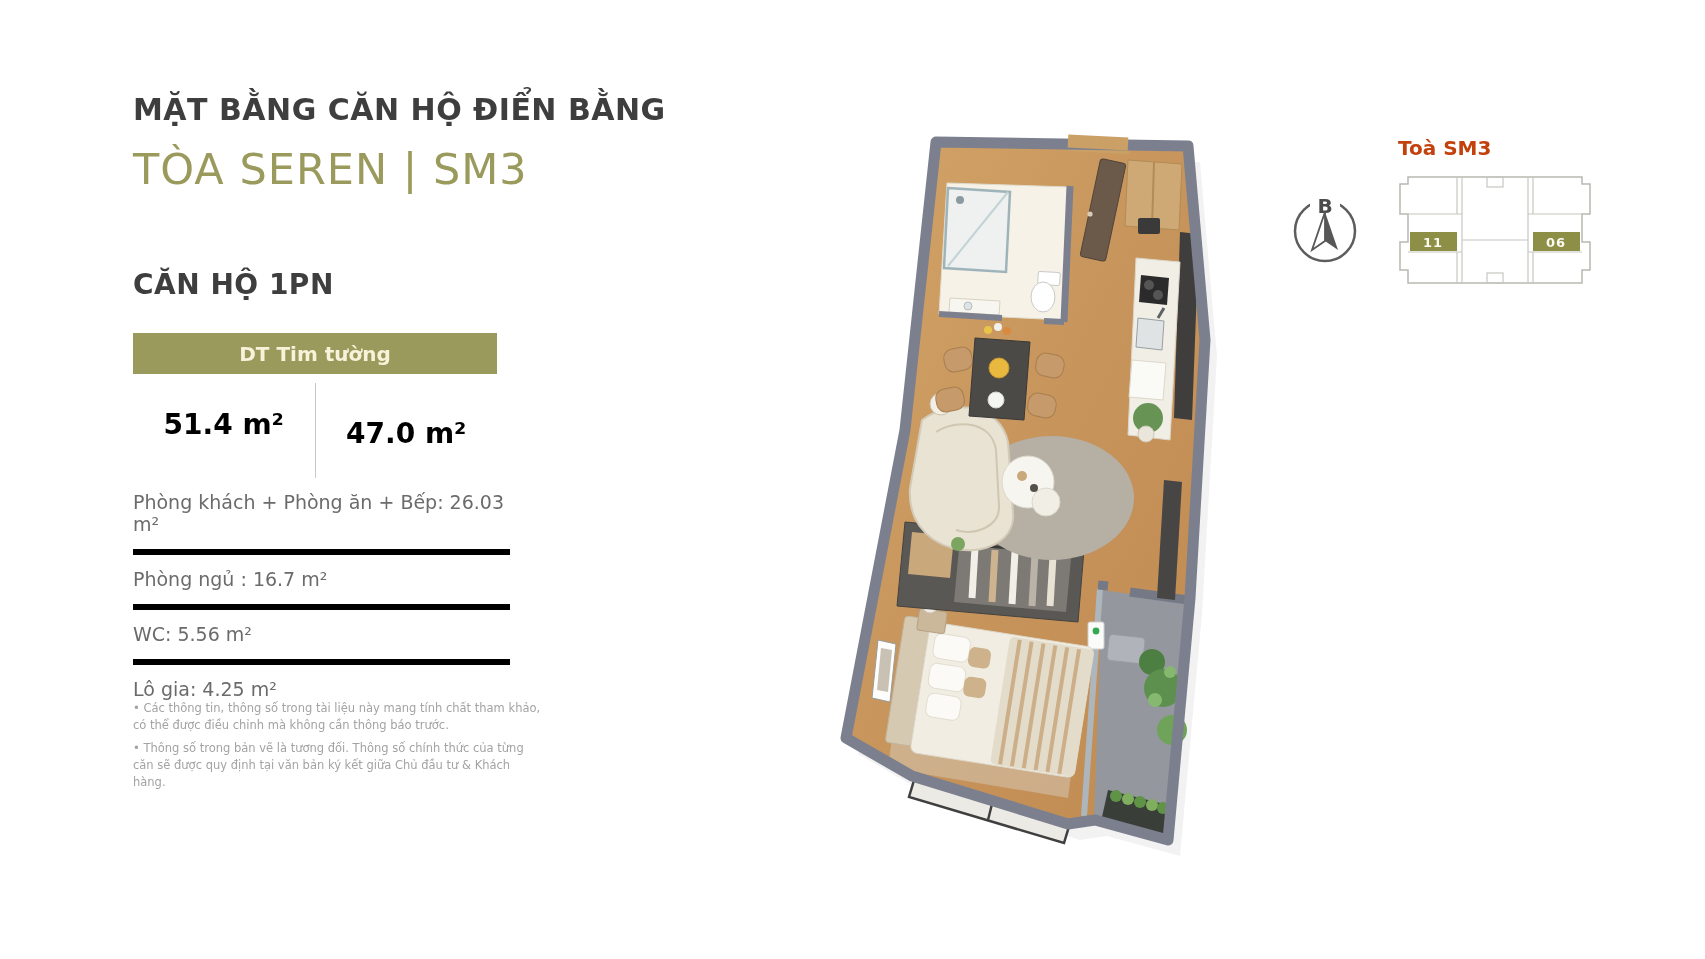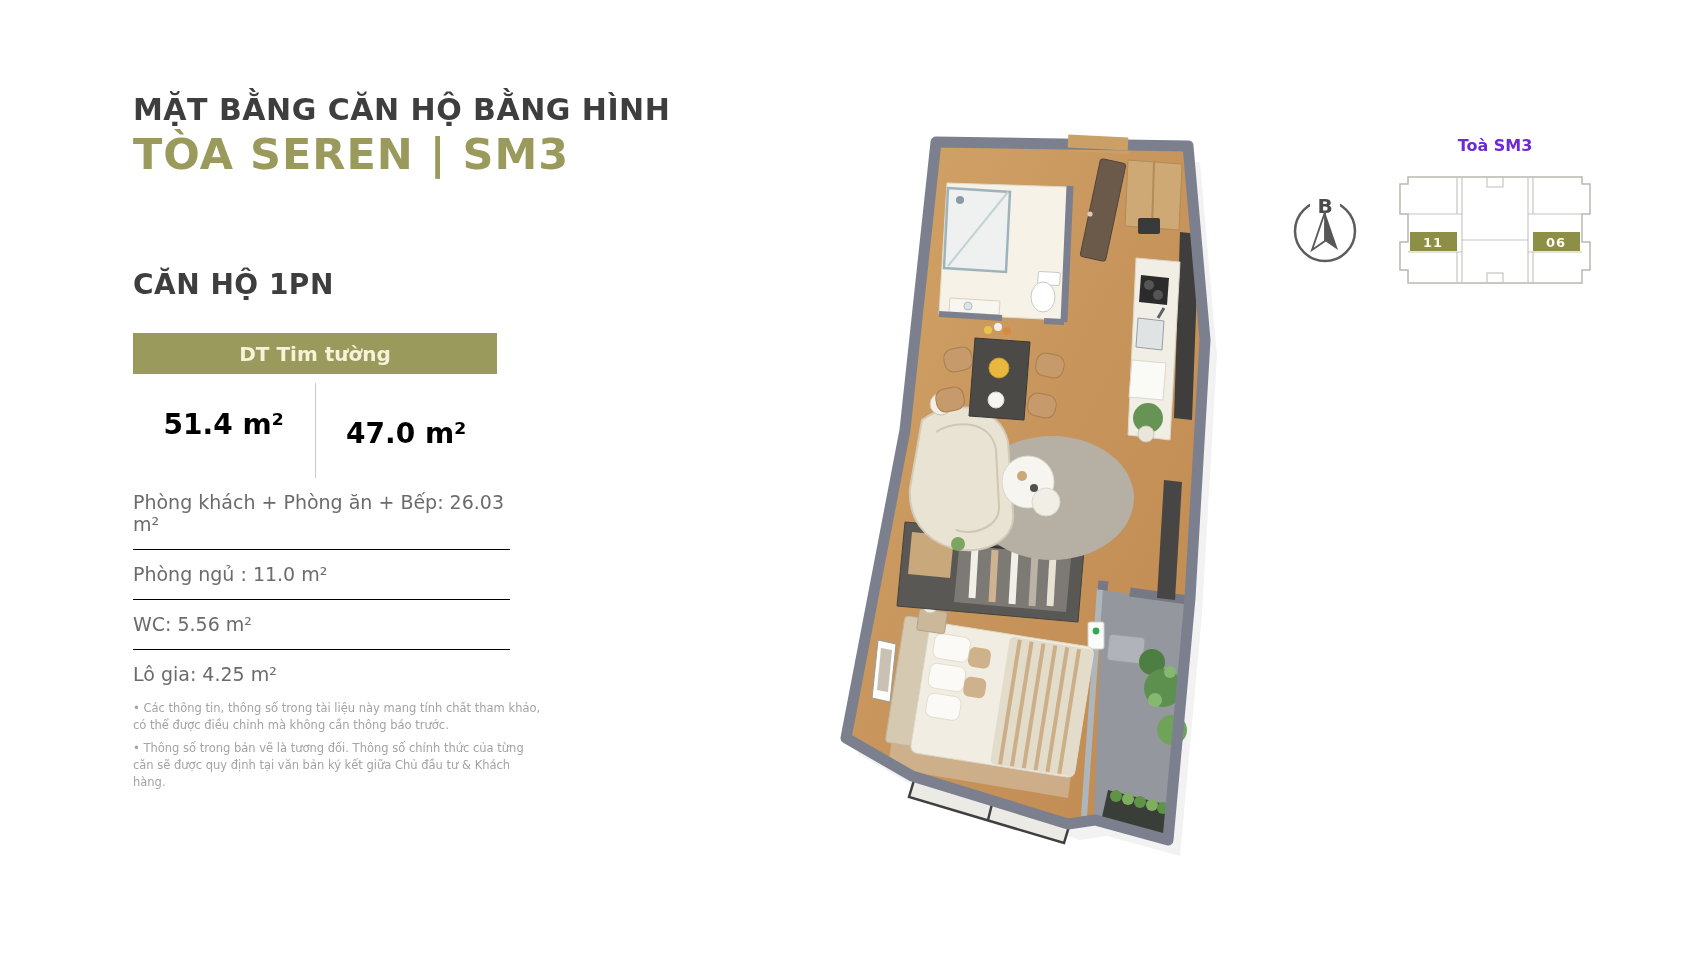--- a/index.html
+++ b/index.html
@@ -3,70 +3,70 @@
 <meta charset="utf-8">
 <style>
   html,body{margin:0;padding:0;}
   body{
     width:1705px;height:959px;position:relative;overflow:hidden;background:#ffffff;
     font-family:"DejaVu Sans","Liberation Sans",sans-serif;
   }
   .abs{position:absolute;}
   
   .title1{left:133px;top:92px;font-size:30px;font-weight:700;color:#3e3e3e;letter-spacing:.5px;}
-  .title2{left:133px;top:129px;font-size:43px;font-weight:700;color:#9a9a5c;letter-spacing:1px;}
+  .title2{left:133px;top:144px;font-size:43px;font-weight:400;color:#9a9a5c;letter-spacing:1px;}
   .type-heading{left:133px;top:268px;font-size:28px;font-weight:700;color:#3e3e3e;letter-spacing:.5px;}
   .area-table{left:133px;top:333px;width:364px;}
   .area-head{display:flex;gap:3px;}
   .area-head .cell{
     flex:1;background:#9a9a5c;color:#f7f2da;font-weight:700;font-size:20px;
     text-align:center;padding:9px 0 8px;
   }
   .area-vals{display:flex;}
   .area-vals .cell{
     flex:1;text-align:center;font-size:28px;font-weight:700;color:#000000;
     padding:34px 0 28px;
   }
   .area-vals .cell + .cell{border-left:1px solid #c9c9c9;margin-top:9px;}
   .room-list{left:133px;top:478px;width:377px;}
   .room-row{
-    font-size:19px;color:#6b6b6b;padding:13px 0 14px;border-bottom:1px solid #000000;
+    font-size:19px;color:#6b6b6b;padding:13px 0 14px;border-bottom:6px solid #000000;
   }
   .room-row:last-child{border-bottom:none;}
   .notes{left:133px;top:700px;width:408px;font-size:11.5px;color:#a3a3a3;line-height:1.45;}
   .notes p{margin:0 0 7px;}
   
-  .keyplan-title{left:1398px;top:136px;width:194px;text-align:center;
-    font-size:16px;font-weight:700;color:#6d28d9;}
+  .keyplan-title{left:1398px;top:136px;width:194px;
+    font-size:20px;font-weight:700;color:#c2410c;}
   
   svg.scene{position:absolute;left:0;top:0;}
   svg text{font-family:"DejaVu Sans","Liberation Sans",sans-serif;}
   .unit-label{font-size:13px;font-weight:700;fill:#fbfaf0;letter-spacing:1px;}
   .compass-label{font-size:20px;font-weight:700;fill:#4c4c4c;}
 </style>
 </head>
 <body>
 
-<div class="abs title1">MẶT BẰNG CĂN HỘ BẰNG HÌNH</div>
+<div class="abs title1">MẶT BẰNG CĂN HỘ ĐIỂN BẰNG</div>
 <div class="abs title2">TÒA SEREN | SM3</div>
 <div class="abs type-heading">CĂN HỘ 1PN</div>
 
 <div class="abs area-table">
   <div class="area-head">
     <div class="cell">DT Tim tường</div>
   </div>
   <div class="area-vals">
     <div class="cell">51.4 m²</div>
     <div class="cell">47.0 m²</div>
   </div>
 </div>
 
 <div class="abs room-list">
   <div class="room-row">Phòng khách + Phòng ăn + Bếp: 26.03 m²</div>
-  <div class="room-row">Phòng ngủ : 11.0 m²</div>
+  <div class="room-row">Phòng ngủ : 16.7 m²</div>
   <div class="room-row">WC: 5.56 m²</div>
   <div class="room-row">Lô gia: 4.25 m²</div>
 </div>
 
 <div class="abs notes">
   <p>• Các thông tin, thông số trong tài liệu này mang tính chất tham khảo, có thể được điều chỉnh mà không cần thông báo trước.</p>
   <p>• Thông số trong bản vẽ là tương đối. Thông số chính thức của từng căn sẽ được quy định tại văn bản ký kết giữa Chủ đầu tư &amp; Khách hàng.</p>
 </div>
 
 <div class="abs keyplan-title">Toà SM3</div>

